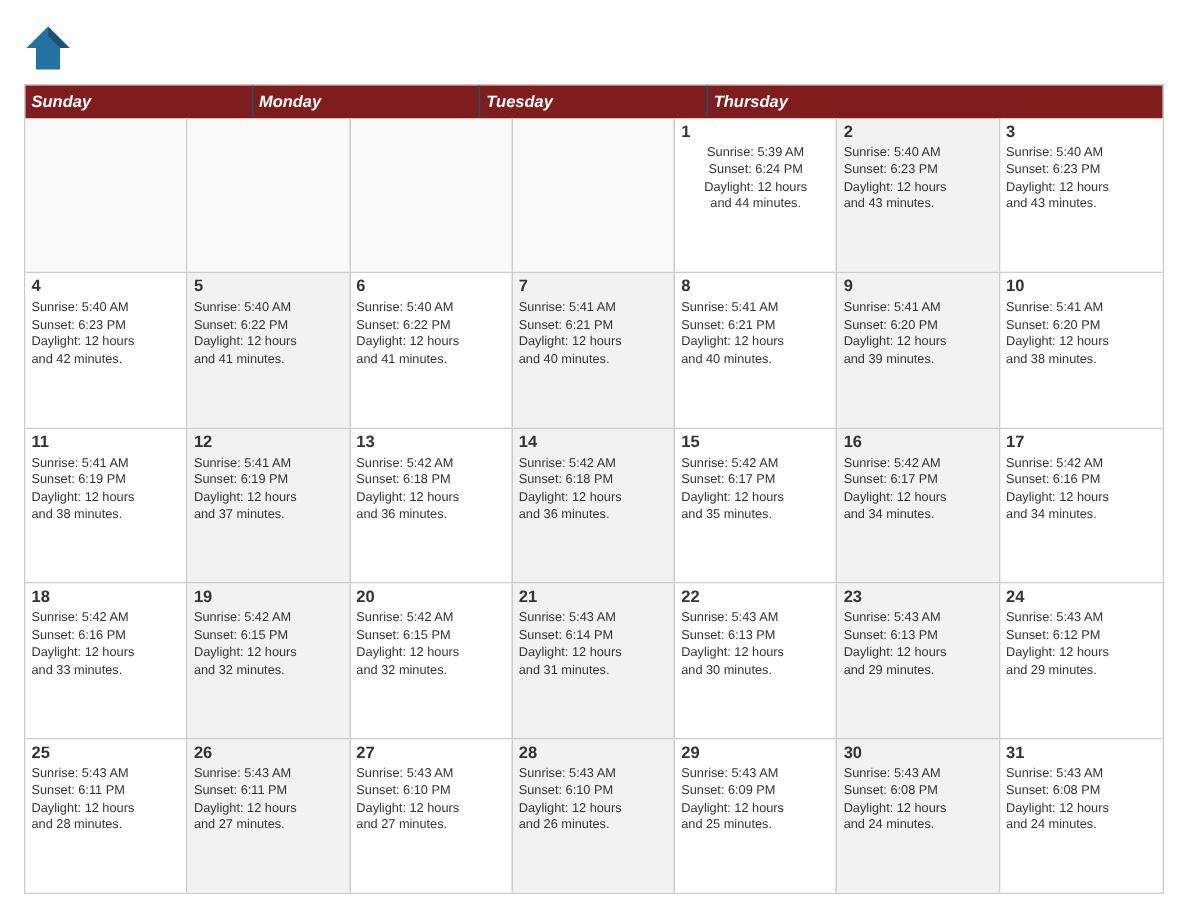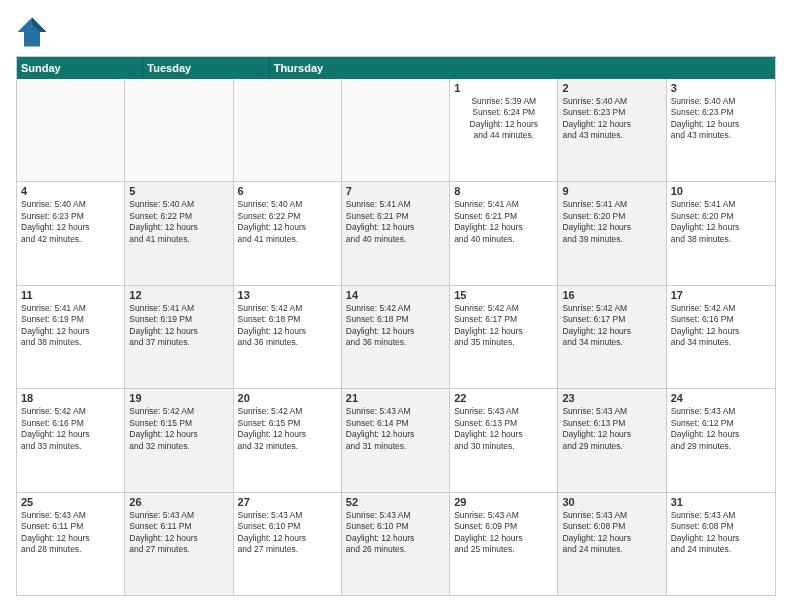--- a/index.html
+++ b/index.html
@@ -53,22 +53,23 @@
       color: #555;
     }
     .calendar {
       flex: 1;
       display: flex;
       flex-direction: column;
       border: 1px solid #ccc;
     }
     .cal-header {
       display: grid;
-      grid-template-columns: repeat(6, 1fr);
-      background: #0f766e;
+      grid-template-columns: repeat(5, 1fr);
+      background: #7f1d1d;
+      font-style: italic;
     }
     .cal-header-cell {
       color: #fff;
       font-weight: bold;
       font-size: 11px;
       padding: 5px 4px;
       text-align: left;
       border-right: 1px solid #1a5276;
     }
     .cal-header-cell:last-child { border-right: none; }
@@ -126,20 +127,21 @@
     </div>
     <div class="title-block">
       <div class="month-year"></div>
       <div class="location"></div>
     </div>
   </div>
 
   <div class="calendar">
     <div class="cal-header">
     <div class="cal-header-cell">Sunday</div>
+        <div class="cal-header-cell">Monday</div>
         <div class="cal-header-cell">Tuesday</div>
         <div class="cal-header-cell">Thursday</div>
       </div>
     <div class="cal-body">
     <div class="cal-row">
           <div class="cal-cell empty"></div>
           <div class="cal-cell empty"></div>
           <div class="cal-cell empty"></div>
           <div class="cal-cell empty"></div>
           <div class="cal-cell">
@@ -333,21 +335,21 @@
 and 27 minutes.</div>
           </div>
           <div class="cal-cell">
             <span class="day-num">27</span>
             <div class="cell-text" style="white-space: pre-line;">Sunrise: 5:43 AM
 Sunset: 6:10 PM
 Daylight: 12 hours
 and 27 minutes.</div>
           </div>
           <div class="cal-cell shaded">
-            <span class="day-num">52</span>
+            <span class="day-num">28</span>
             <div class="cell-text" style="white-space: pre-line;">Sunrise: 5:43 AM
 Sunset: 6:10 PM
 Daylight: 12 hours
 and 26 minutes.</div>
           </div>
           <div class="cal-cell">
             <span class="day-num">29</span>
             <div class="cell-text" style="white-space: pre-line;">Sunrise: 5:43 AM
 Sunset: 6:09 PM
 Daylight: 12 hours

